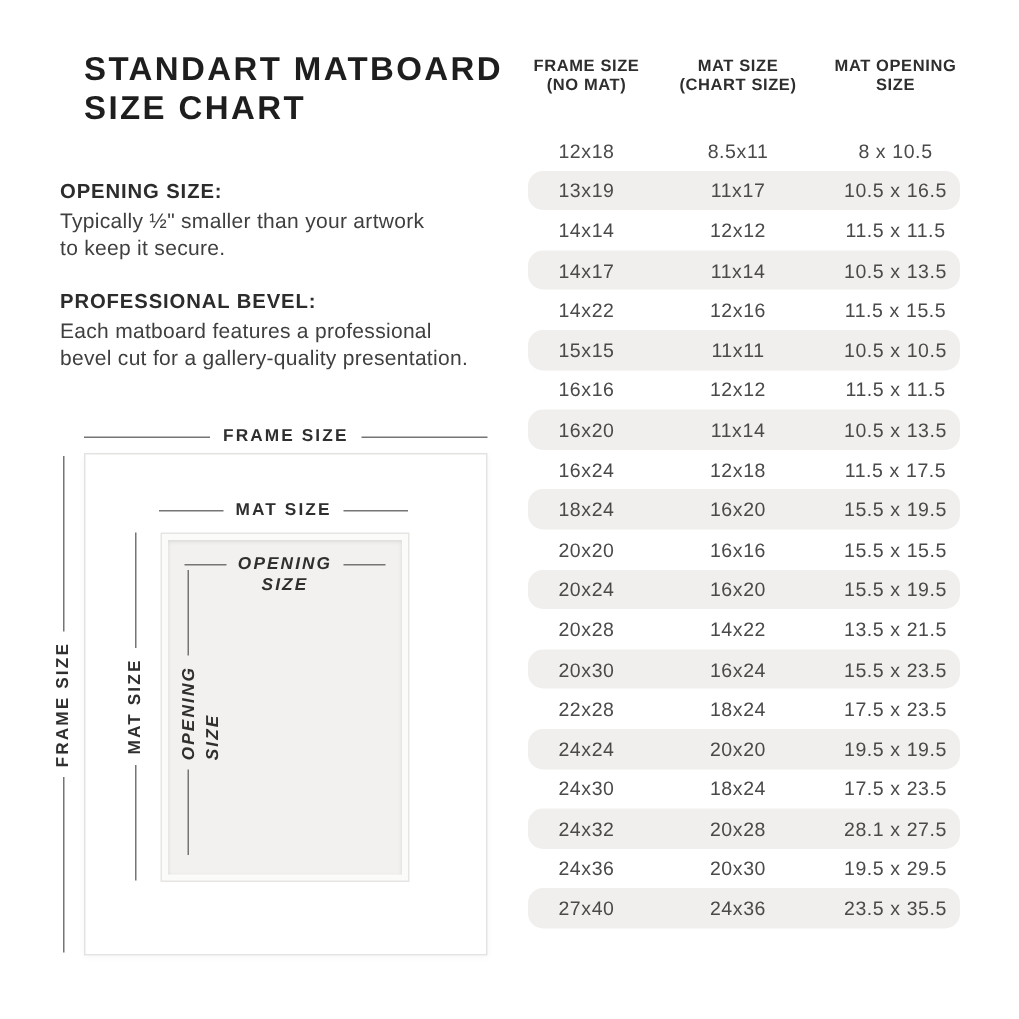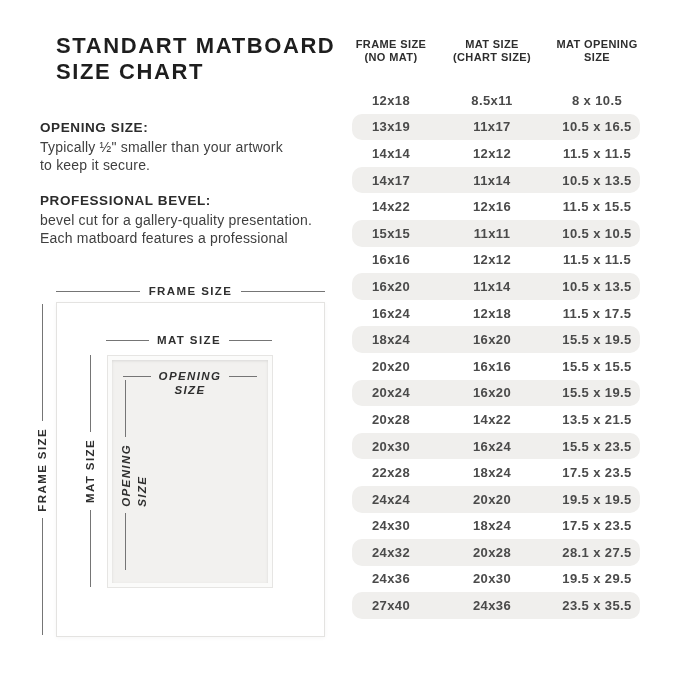--- a/index.html
+++ b/index.html
@@ -83,21 +83,21 @@
   .vlabel-2col .dim-label { line-height:14px; }
 
   
   .size-table { position:absolute; left:352px; top:38px; width:288px; }
   .t-head { display:grid; grid-template-columns:78px 124px 86px; }
   .t-head-cell {
     text-align:center; font-size:11px; font-weight:700; line-height:13px;
     letter-spacing:0.4px; color:#2e2e2e;
   }
   .t-rows { margin-top:23px; }
-  .t-row { display:grid; grid-template-columns:78px 124px 86px; height:26.6px; align-items:center;font-weight:bold; }
+  .t-row { display:grid; grid-template-columns:78px 124px 86px; height:26.6px; align-items:center; }
   .t-row.striped { background:var(--stripe);border-radius:10px; }
   .t-cell { text-align:center; font-size:13px; color:var(--table-text); letter-spacing:0.4px; }
 </style>
 </head>
 <body>
 
 <div class="canvas">
 
   <div class="page-title">
     <div>STANDART MATBOARD</div>
@@ -105,22 +105,22 @@
   </div>
 
   <div class="info-heading heading-1">OPENING SIZE:</div>
   <div class="info-body body-1">
     <div>Typically ½" smaller than your artwork</div>
     <div>to keep it secure.</div>
   </div>
 
   <div class="info-heading heading-2">PROFESSIONAL BEVEL:</div>
   <div class="info-body body-2">
+    <div>Each matboard features a professional</div>
     <div>bevel cut for a gallery-quality presentation.</div>
-    <div>Each matboard features a professional</div>
   </div>
 
   <div class="dim-top">
     <div class="hline"></div>
     <div class="dim-label">FRAME SIZE</div>
     <div class="hline"></div>
   </div>
 
   <div class="vdim vdim-frame">
     <div class="vline"></div>

